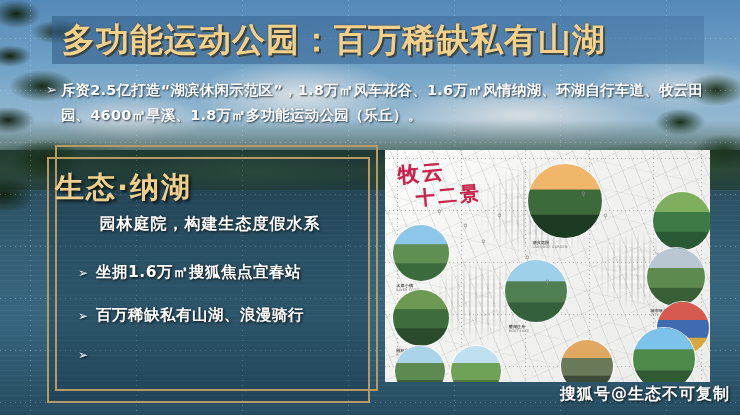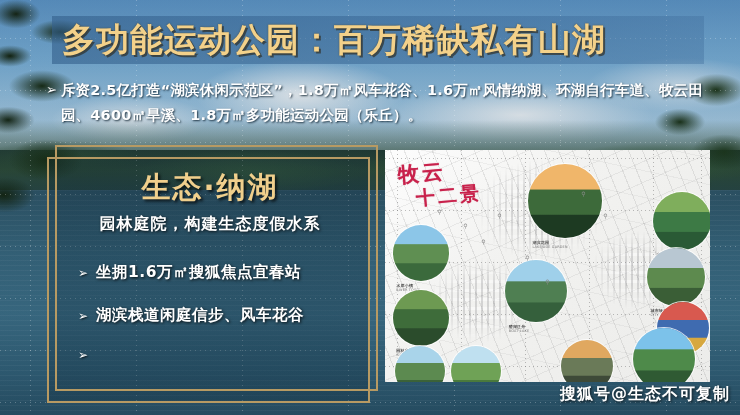--- a/index.html
+++ b/index.html
@@ -98,21 +98,21 @@
   .frame-inner{
     position:absolute; left:47px; top:157px; width:323px; height:246px;
     border:2px solid #b79a63;
   }
   .panel-tint{
     position:absolute; left:49px; top:159px; width:319px; height:242px;
     background:linear-gradient(rgba(16,42,58,.26), rgba(16,42,58,.30));
   }
 
   .panel-head{
-    position:absolute; left:55px; top:168px; width:310px; text-align:center;
+    position:absolute; left:55px; top:168px; width:310px; text-align:left;
     font-size:29px; font-weight:bold; color:#f0cf8c; letter-spacing:2px;
     text-shadow:2px 2px 3px rgba(0,0,0,.75);
   }
   .panel-sub{
     position:absolute; left:55px; top:214px; width:310px; text-align:center;
     font-size:16px; font-weight:bold; color:#ffffff; letter-spacing:1px;
     text-shadow:1px 1px 3px rgba(0,0,0,.8);
   }
 
   .bullets{ position:absolute; left:78px; top:262px; width:290px; }
@@ -242,21 +242,21 @@
   <div class="panel-head">生态·纳湖</div>
   <div class="panel-sub">园林庭院，构建生态度假水系</div>
 
   <div class="bullets">
     <div class="bullet">
       <span class="b-arrow">➢</span>
       <span class="b-text">坐拥1.6万㎡搜狐焦点宜春站</span>
     </div>
     <div class="bullet">
       <span class="b-arrow">➢</span>
-      <span class="b-text">湖滨栈道闲庭信步、风车花谷</span>
+      <span class="b-text">百万稀缺私有山湖、浪漫骑行</span>
     </div>
     <div class="bullet">
       <span class="b-arrow">➢</span>
     </div>
   </div>
 
   <div class="map-panel">
     <div class="map-streets"></div>
     <div class="map-blocks"></div>
 

